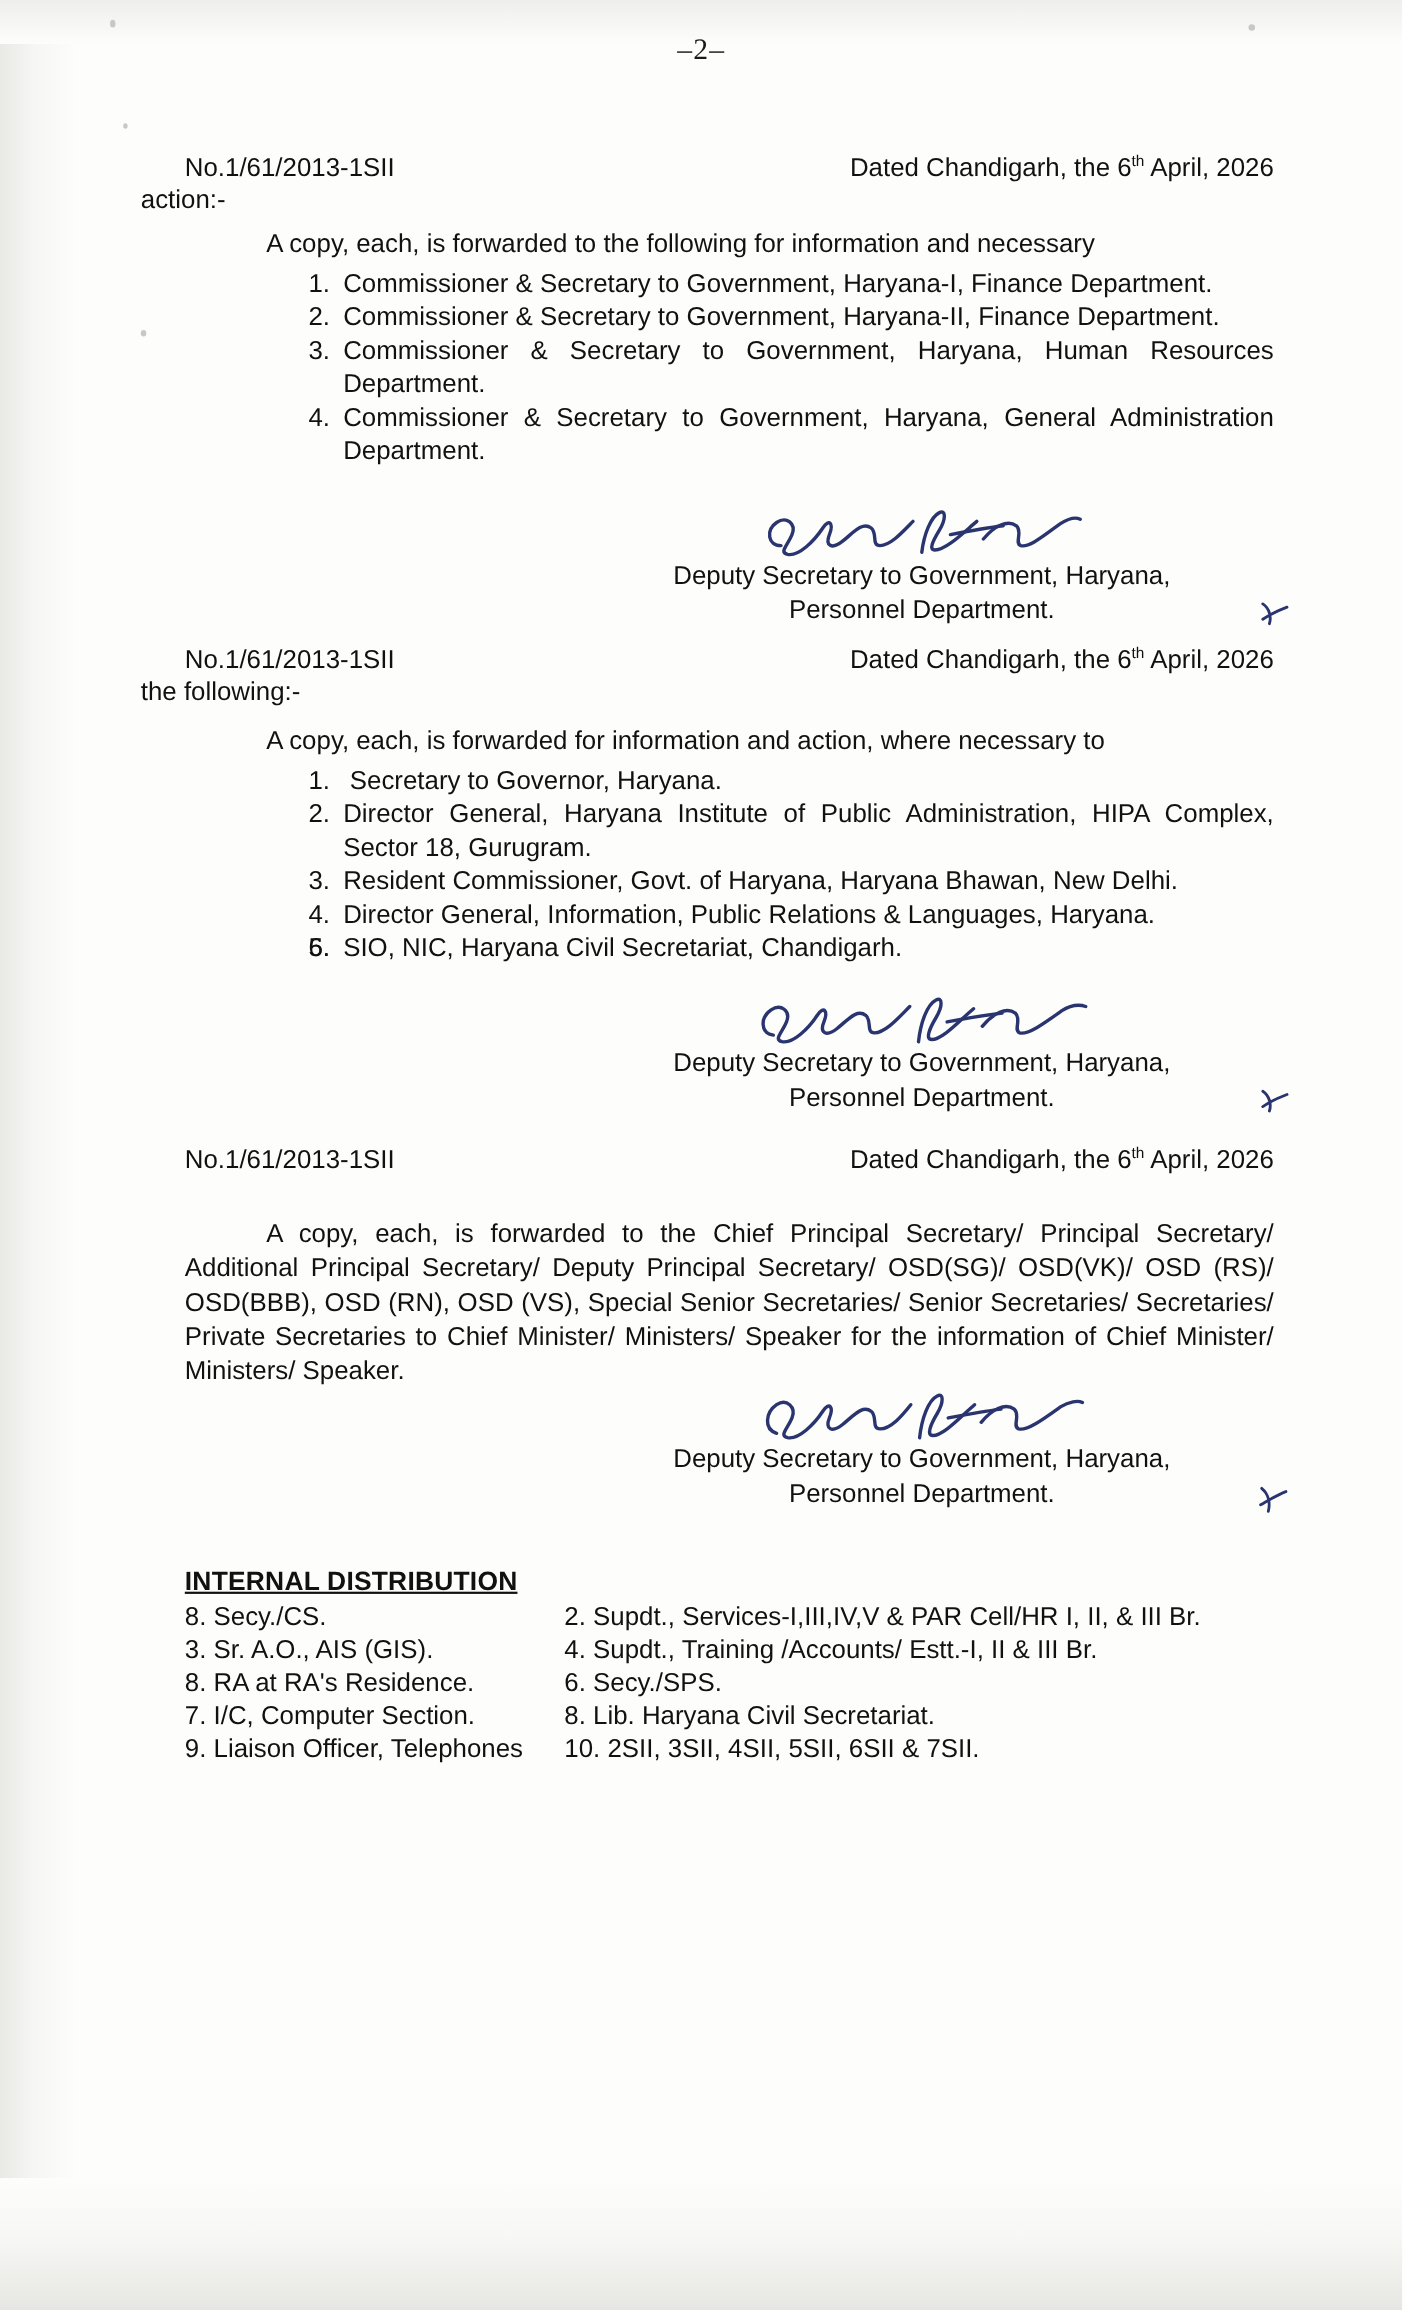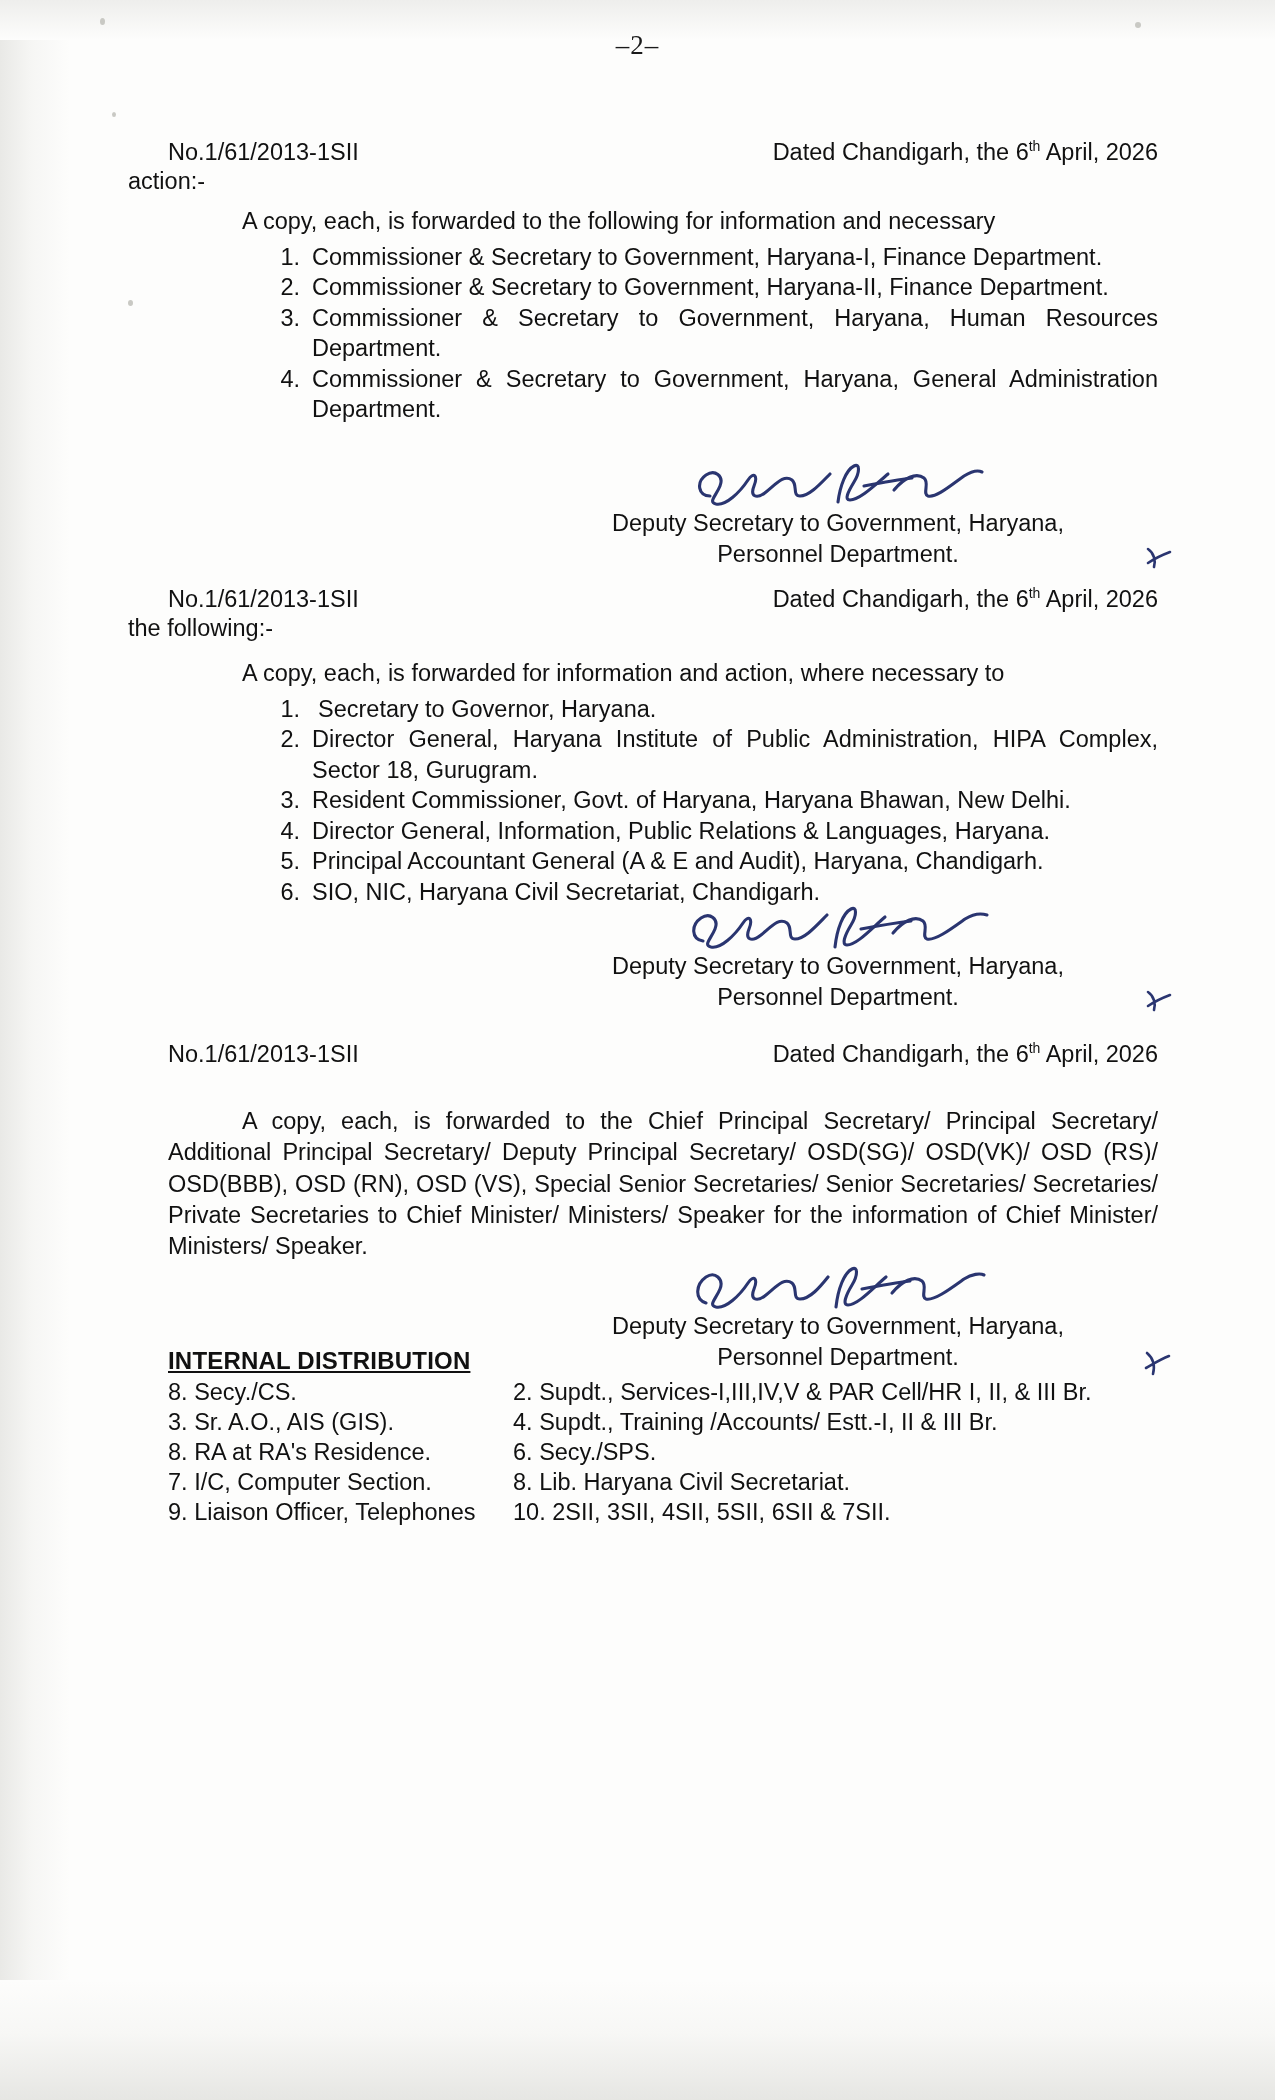--- a/index.html
+++ b/index.html
@@ -245,21 +245,21 @@
         <span class="ref-no">No.1/61/2013-1SII</span>
         <span class="ref-date"><span>Dated Chandigarh, the 6</span><sup>th</sup><span> April, 2026</span></span>
       </div>
       <div class="para" style="margin-top:0; margin-left:-40px;"><span>the following:-</span></div>
       <div class="para" style="margin-top:14px;"><span class="indent"></span><span>A copy, each, is forwarded for information and action, where necessary to</span></div>
       <ol class="numlist nojustify">
         <li><span class="num">1.</span><span style="padding-left:6px;">Secretary to Governor, Haryana.</span></li>
         <li style="text-align:justify;"><span class="num">2.</span><span>Director General, Haryana Institute of Public Administration, HIPA Complex, Sector 18, Gurugram.</span></li>
         <li><span class="num">3.</span><span>Resident Commissioner, Govt. of Haryana, Haryana Bhawan, New Delhi.</span></li>
         <li><span class="num">4.</span><span>Director General, Information, Public Relations &amp; Languages, Haryana.</span></li>
-        <li><span class="num">5.</span><span>Principal Accountant General (A &amp; E and Audit), Haryana, Chandigarh.</span></li>
+        <li><span class="num">5.</span></li>
         <li><span class="num">6.</span><span>SIO, NIC, Haryana Civil Secretariat, Chandigarh.</span></li>
       </ol>
     </div>
 
     <div class="sign-block" style="left:518px; top:905px;">
       <div class="sign-scribble">
         <svg width="310" height="54" viewBox="0 0 310 54" aria-hidden="true">
           <g fill="none" stroke="#2a3570" stroke-width="3.1" stroke-linecap="round" stroke-linejoin="round">
             <path d="M20 42 C8 40 8 26 18 19 C27 13 36 20 32 30 C28 40 20 46 28 48 C38 50 52 36 60 24 C66 15 70 20 66 30 C62 40 68 44 78 36 C88 28 96 18 104 24 C110 29 104 40 112 40 C122 40 134 26 144 16"></path>
             <path d="M152 48 C154 30 160 14 168 10 C174 7 174 16 168 26 C162 36 158 46 164 46 C174 46 190 28 202 18"></path>
@@ -302,21 +302,21 @@
       <div class="sign-line second">
         <span>Personnel Department.</span>
         <span class="sign-tick">
           <svg width="32" height="30" viewBox="0 0 32 30" aria-hidden="true">
             <path d="M5 5 C11 10 13 18 11 26 M4 20 C11 16 19 11 27 8" fill="none" stroke="#2a3570" stroke-width="2.6" stroke-linecap="round"></path>
           </svg>
         </span>
       </div>
     </div>
 
-    <div class="internal" style="top:1347px;">
+    <div class="internal" style="top:1424px;">
       <div class="internal-title">INTERNAL DISTRIBUTION</div>
       <div class="dist-grid">
         <div class="dist-row">
           <span class="dist-col-a">8. Secy./CS.</span>
           <span class="dist-col-b">2. Supdt., Services-I,III,IV,V &amp; PAR Cell/HR I, II, &amp; III Br.</span>
         </div>
         <div class="dist-row">
           <span class="dist-col-a">3. Sr. A.O., AIS (GIS).</span>
           <span class="dist-col-b">4. Supdt., Training /Accounts/ Estt.-I, II &amp; III Br.</span>
         </div>

